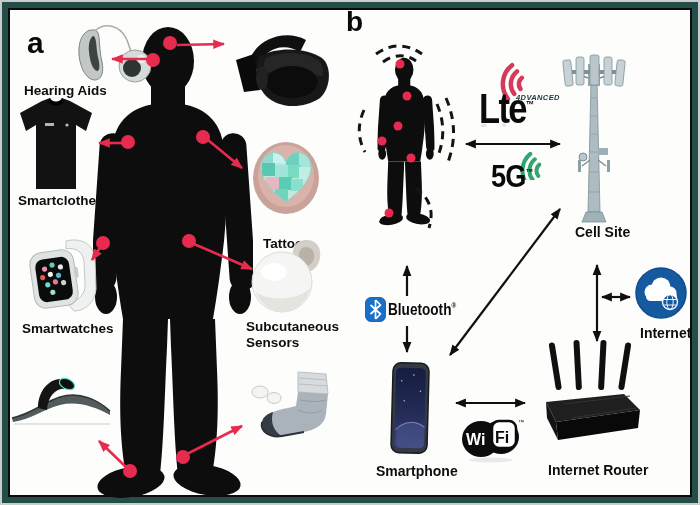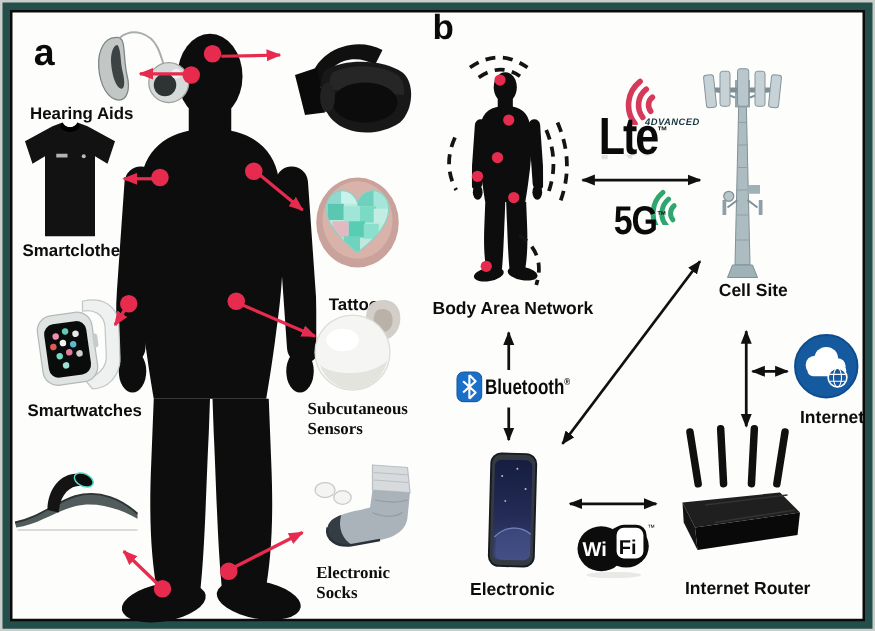--- a/index.html
+++ b/index.html
@@ -8,21 +8,21 @@
     --ink:#0d0d0d;
   }
   html,body{margin:0;padding:0;}
   body{font-family:"Liberation Sans",sans-serif;background:#e8e8e8;}
   #stage{position:relative;width:700px;height:505px;background:#c9cecd;overflow:hidden;}
   .frame-teal{position:absolute;inset:2px;background:var(--frame);}
   .frame-black{position:absolute;inset:8px;background:#0b0b0b;}
   .canvas{position:absolute;inset:10px;background:#fdfdfc;}
   .abs{position:absolute;}
   .lbl{position:absolute;font-weight:700;font-size:13.5px;line-height:1.15;color:var(--ink);white-space:nowrap;}
-  .lbl.wrap{white-space:normal;font-family:Liberation Serif, serif;}
+  .lbl.wrap{white-space:normal;}
   .panel-letter{position:absolute;font-weight:800;color:#0a0a0a;}
   .person{fill:#0d0d0d;}
   .red-line{stroke:var(--accent-red);stroke-width:2.6;fill:none;}
   .blk-line{stroke:#101010;stroke-width:2.2;fill:none;}
   .dash{stroke:#141414;stroke-width:3;fill:none;stroke-dasharray:8 6;}
   .red-dot{fill:var(--accent-red);}
   .logo-lte{position:absolute;font-weight:800;font-size:42px;line-height:1;color:#0a0a0a;letter-spacing:-2px;transform:scaleX(.82);transform-origin:left top;}
   .logo-lte sup{font-size:10px;letter-spacing:0;}
   .lte-adv{position:absolute;font-style:italic;font-weight:800;font-size:7.5px;color:#16343c;letter-spacing:.4px;}
   .lte-refl{position:absolute;font-weight:800;font-size:42px;line-height:1;color:#444;letter-spacing:-2px;transform:scaleX(.82) scaleY(-.45);transform-origin:left top;opacity:.14;height:14px;overflow:hidden;}
@@ -160,28 +160,26 @@
   <svg class="abs" style="left:246px;top:366px" width="88" height="86" viewBox="0 0 88 86">
     <ellipse cx="14" cy="26" rx="8" ry="6" fill="#f4f4f2" stroke="#c9c9c5"></ellipse>
     <ellipse cx="28" cy="32" rx="7" ry="5.5" fill="#f4f4f2" stroke="#c9c9c5"></ellipse>
     <path d="M52,6 L80,8 L82,28 L52,26 Z" fill="#d7dbde" stroke="#b9bfc3"></path>
     <path d="M53,12 L81,14 M53,18 L81,20" stroke="#b9bfc3" stroke-width="1"></path>
     <path d="M52,26 L82,28 L80,48 C79,58 70,64 58,66 L36,70 C24,72 14,66 16,56 C18,48 30,44 42,42 L50,40 Z" fill="#aab3ba"></path>
     <path d="M36,70 C24,72 14,66 16,56 C17,51 21,48 27,46 C24,56 28,66 36,70 Z" fill="#353d44"></path>
     <path d="M16,56 C14,66 24,72 36,70 L58,66" stroke="#2a3138" stroke-width="2" fill="none"></path>
     <path d="M54,34 C64,36 74,36 80,34 M52,44 C60,48 70,48 76,44" stroke="#939ca3" stroke-width="1" fill="none"></path>
   </svg>
-  <div class="lbl wrap" style="left:253px;top:450px;width:82px">Electronic Socks</div>
 
   <div class="panel-letter" style="left:346px;top:6px;font-size:28px">b</div>
 
   <svg class="abs" style="left:366px;top:57px" width="80" height="170" viewBox="0 0 160 478">
     <use href="#person" class="person"></use>
   </svg>
-  <div class="lbl" style="left:346px;top:238px;font-size:14px">Body Area Network</div>
 
   <svg class="abs" style="left:488px;top:60px" width="40" height="40" viewBox="0 0 40 40">
     <g transform="rotate(-38 22 22)" stroke-linecap="round" fill="none" style="stroke:var(--lte-red)">
       <path d="M10,34 A24,24 0 0 1 34,10" stroke-width="4.5"></path>
       <path d="M18,34 A16,16 0 0 1 34,18" stroke-width="4.5"></path>
       <path d="M26,34 A8,8 0 0 1 34,26" stroke-width="4.5"></path>
     </g>
   </svg>
   <div class="logo-lte" style="left:479px;top:88px"><span>Lte</span><sup>™</sup></div>
   <div class="lte-adv" style="left:516px;top:93px">4DVANCED</div>
@@ -227,21 +225,21 @@
       <rect x="3" y="2" width="36" height="90" rx="8" fill="#343a42" stroke="#171b20" stroke-width="1.5"></rect>
       <rect x="6" y="7" width="30" height="80" rx="5" fill="url(#pg)"></rect>
       <path d="M8,68 C16,59 28,59 36,65 L36,82 a5,5 0 0 1 -5,5 L13,87 a5,5 0 0 1 -5,-5 Z" fill="#4d5a96" opacity=".5"></path>
       <path d="M7,69 C16,59.5 28,59.5 36,66" stroke="#8c9bd8" stroke-width="1" opacity=".7" fill="none"></path>
       <circle cx="12" cy="20" r=".8" fill="#fff" opacity=".7"></circle>
         <circle cx="24" cy="14" r=".8" fill="#fff" opacity=".7"></circle>
       <circle cx="31" cy="30" r=".8" fill="#fff" opacity=".7"></circle>
         <circle cx="15" cy="40" r=".8" fill="#fff" opacity=".6"></circle>
     </g>
   </svg>
-  <div class="lbl" style="left:376px;top:463px;font-size:14px">Electronic</div>
+  <div class="lbl" style="left:376px;top:463px;font-size:14px">Smartphone</div>
 
   <svg class="abs" style="left:461px;top:413px" width="64" height="50" viewBox="0 0 64 50">
     <ellipse cx="20" cy="26" rx="19" ry="18" fill="#0c0c0c"></ellipse>
     <ellipse cx="40" cy="24" rx="18" ry="17" fill="#0c0c0c"></ellipse>
     <rect x="31" y="8" width="24" height="27" rx="7" fill="#fff" stroke="#0c0c0c" stroke-width="2.5"></rect>
     <text x="5" y="32" font-size="16" font-weight="bold" fill="#ffffff" font-family="Liberation Sans, sans-serif">Wi</text>
     <text x="34" y="30" font-size="16" font-weight="bold" fill="#0c0c0c" font-family="Liberation Sans, sans-serif">Fi</text>
     <text x="57" y="11" font-size="6" fill="#0c0c0c" font-family="Liberation Sans, sans-serif">™</text>
     <ellipse cx="30" cy="47" rx="22" ry="2.5" fill="#000" opacity=".08"></ellipse>
   </svg>

